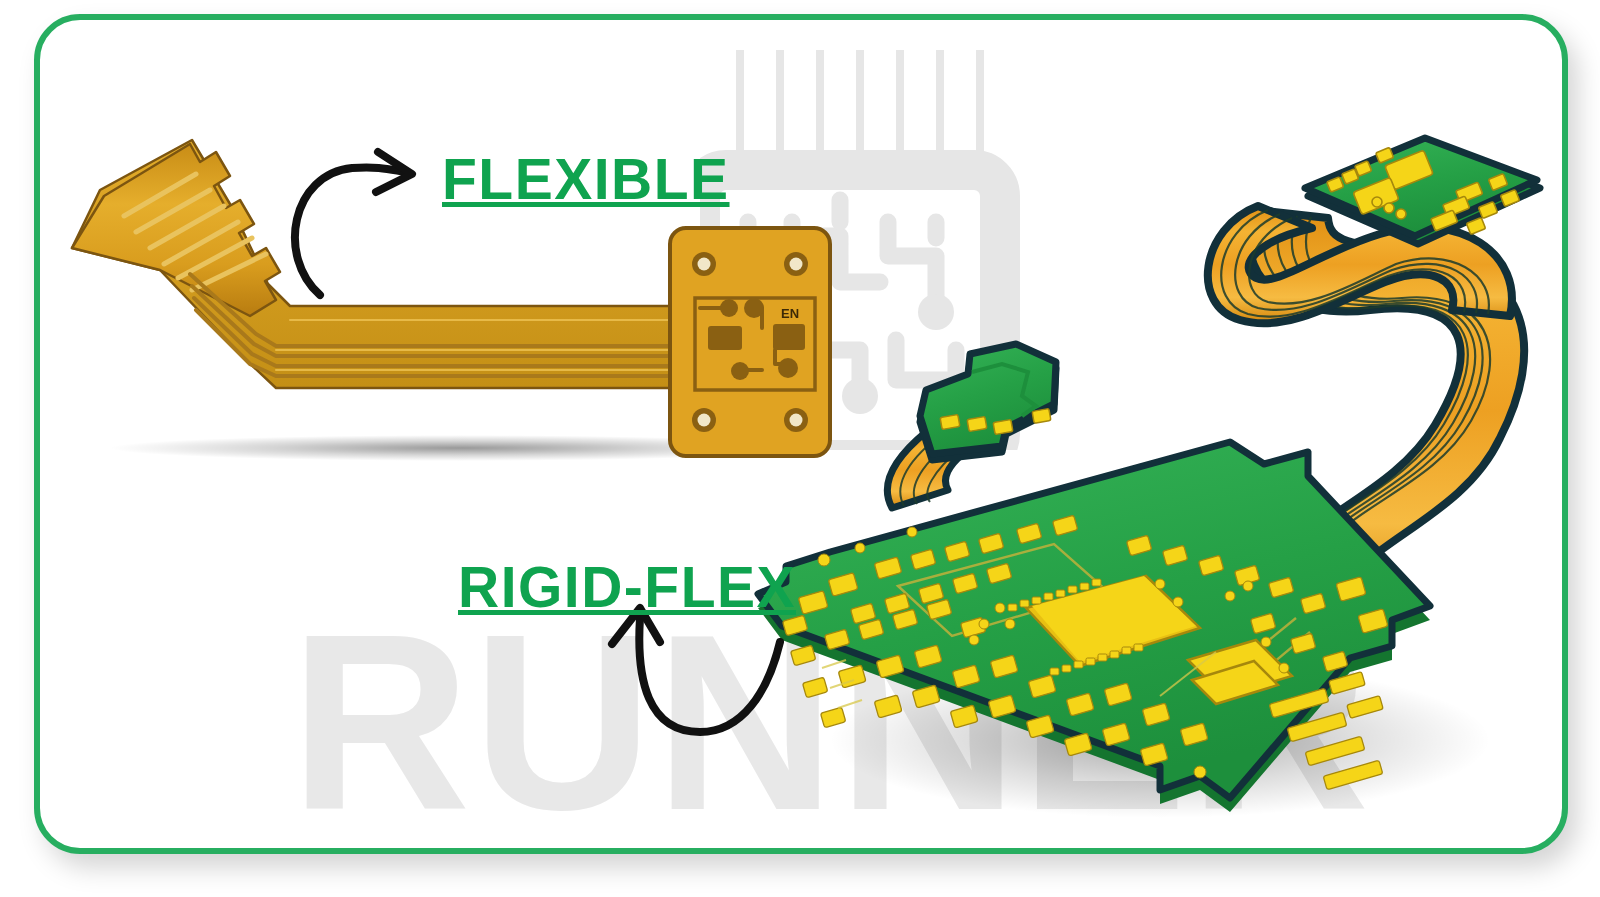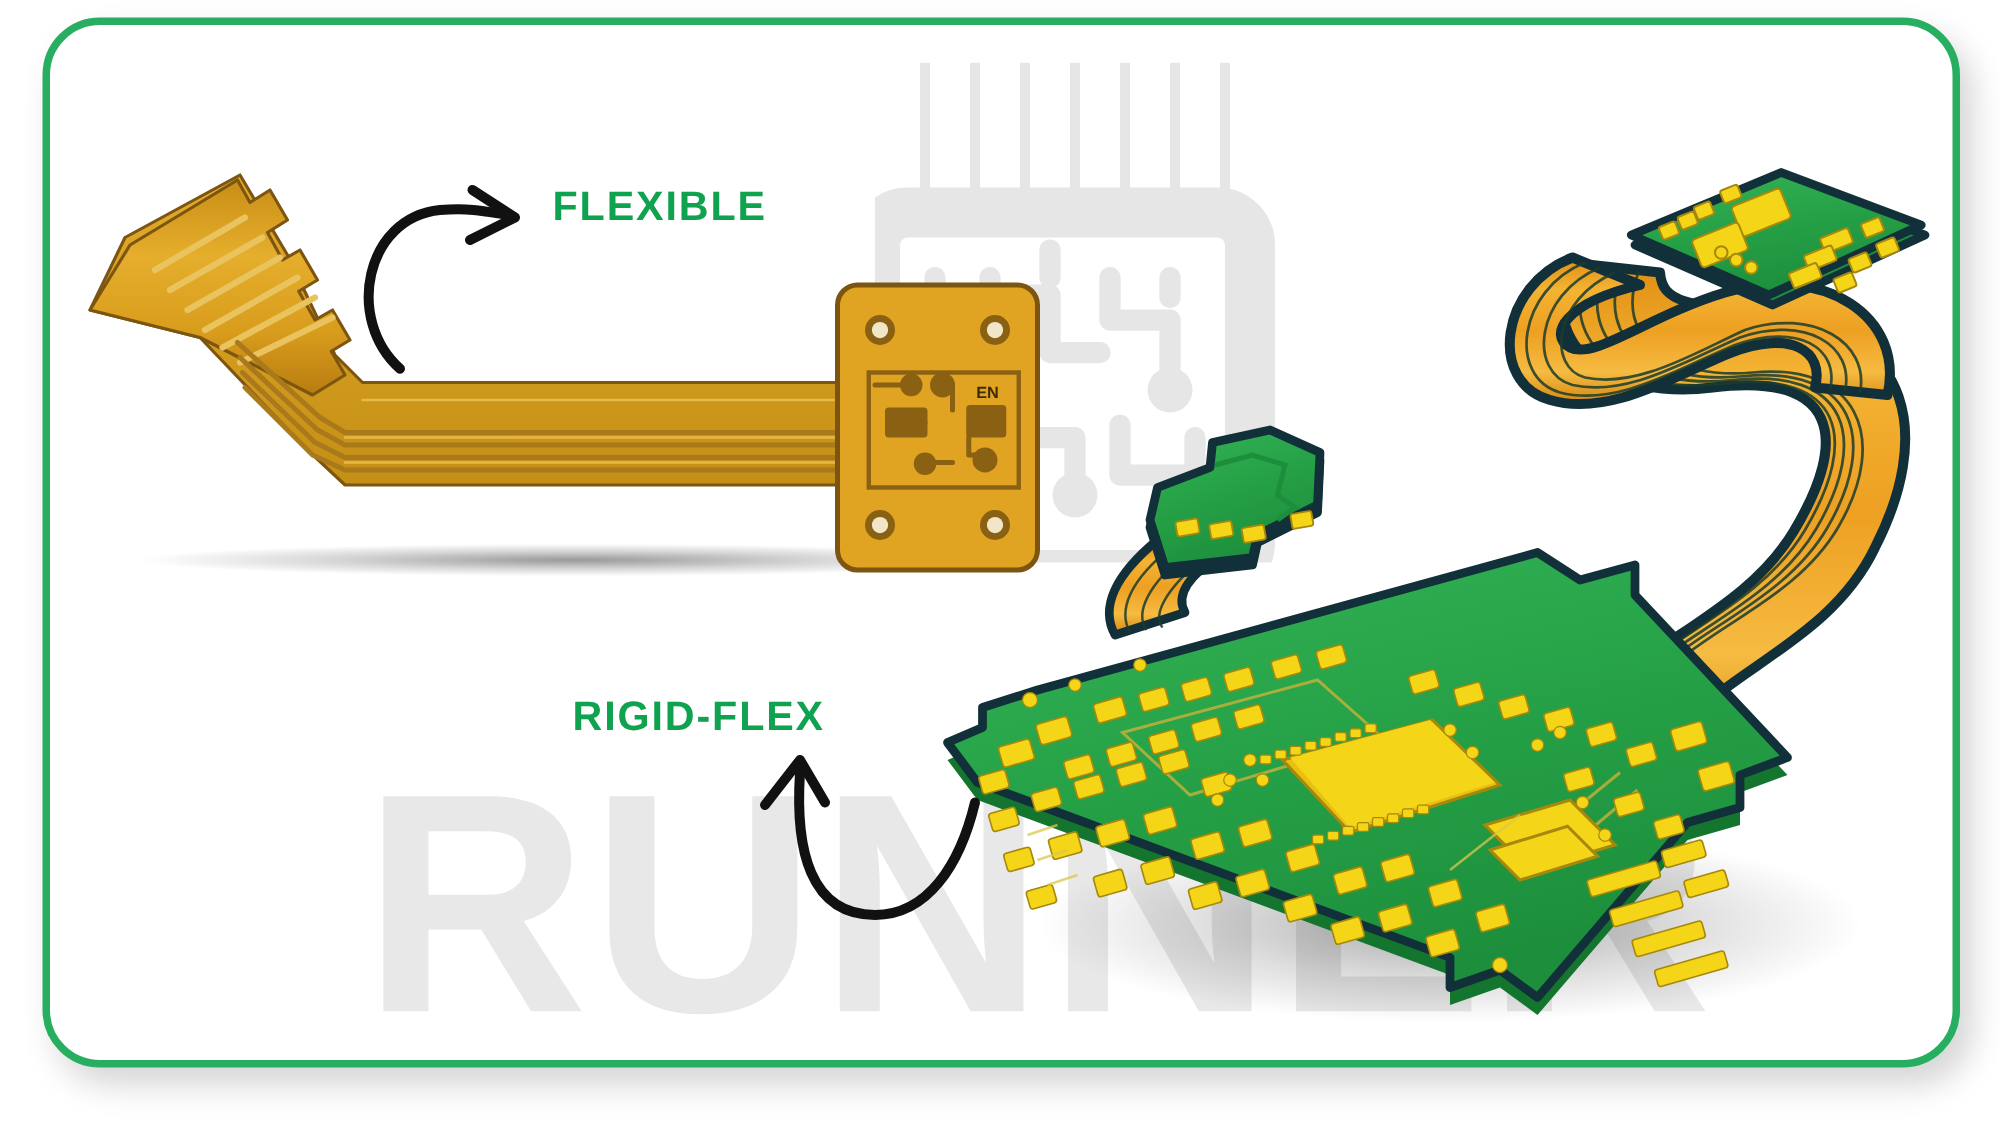--- a/index.html
+++ b/index.html
@@ -60,23 +60,24 @@
   #wm-runner {
     left: 250px;
     top: 600px;
     font-size: 250px;
   }
   
   .lbl {
     position: absolute;
     color: #0fa34f;
     font-weight: 700;
-    font-size: 33px;
+    font-size: 57px;
     letter-spacing: 1.5px;
     white-space: nowrap;
+    text-decoration: underline;
   }
   #lbl-flexible { left: 402px; top: 126px; }
   #lbl-rigidflex { left: 418px; top: 534px; }
 
   
   .art {
     position: absolute;
     left: 0; top: 0;
     width: 1510px;
     height: 816px;

